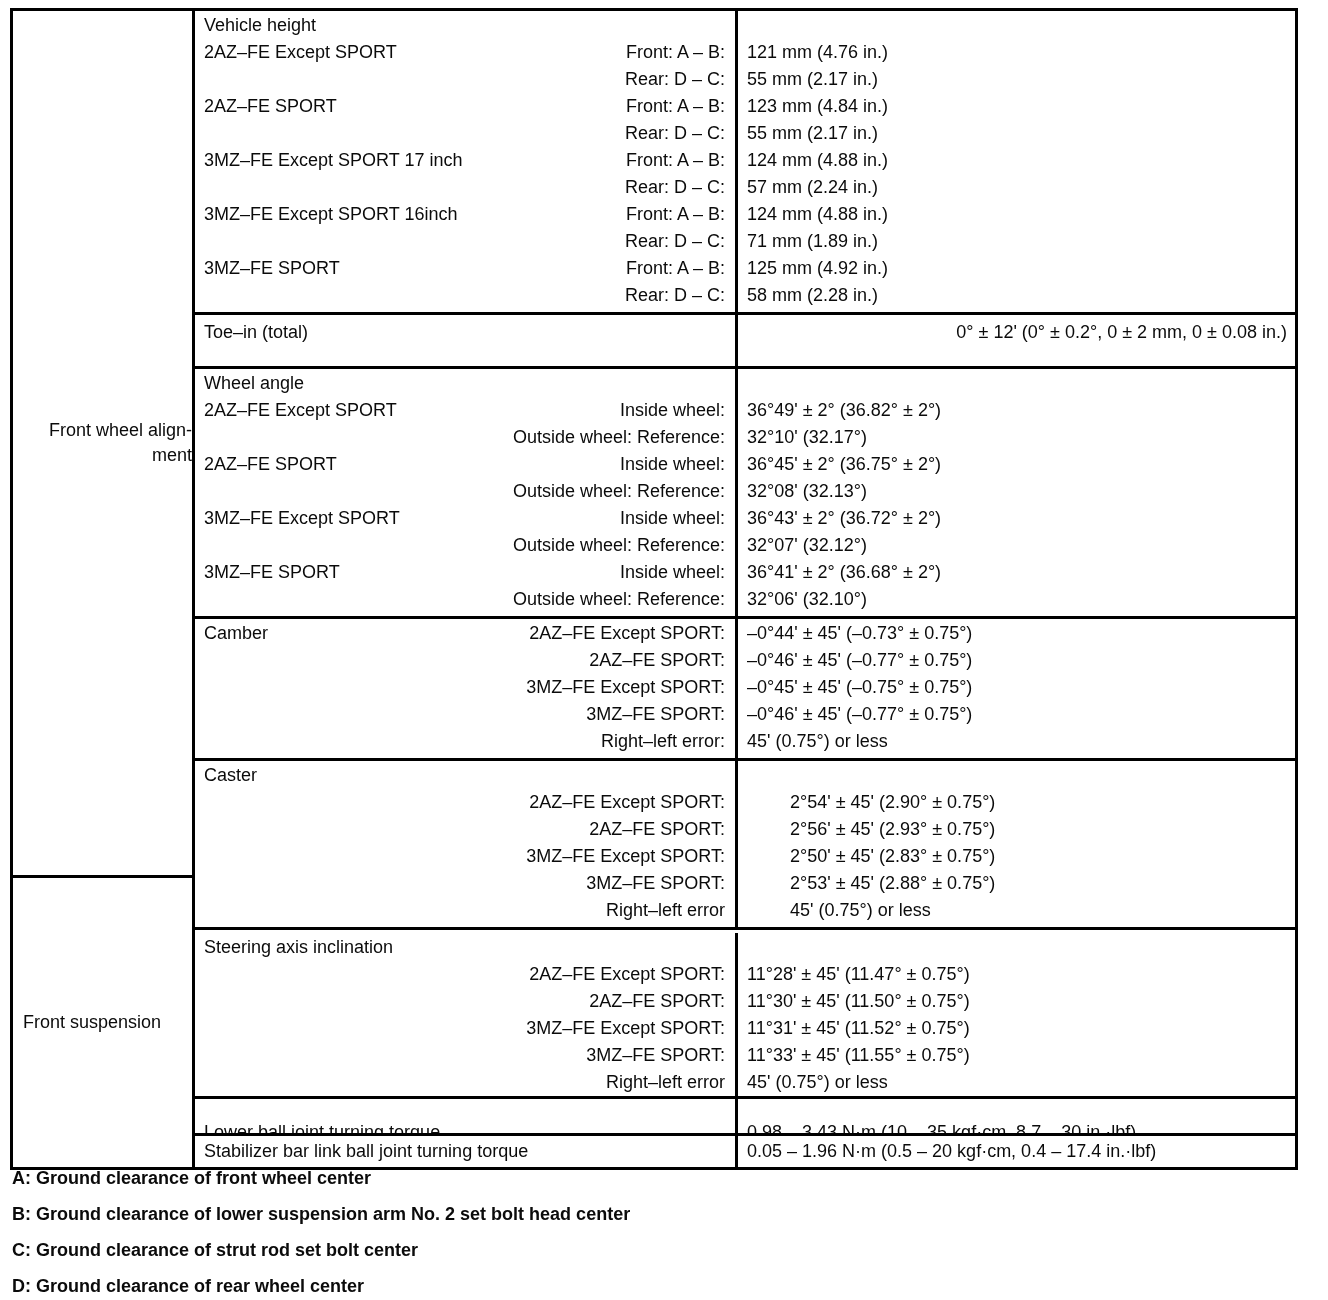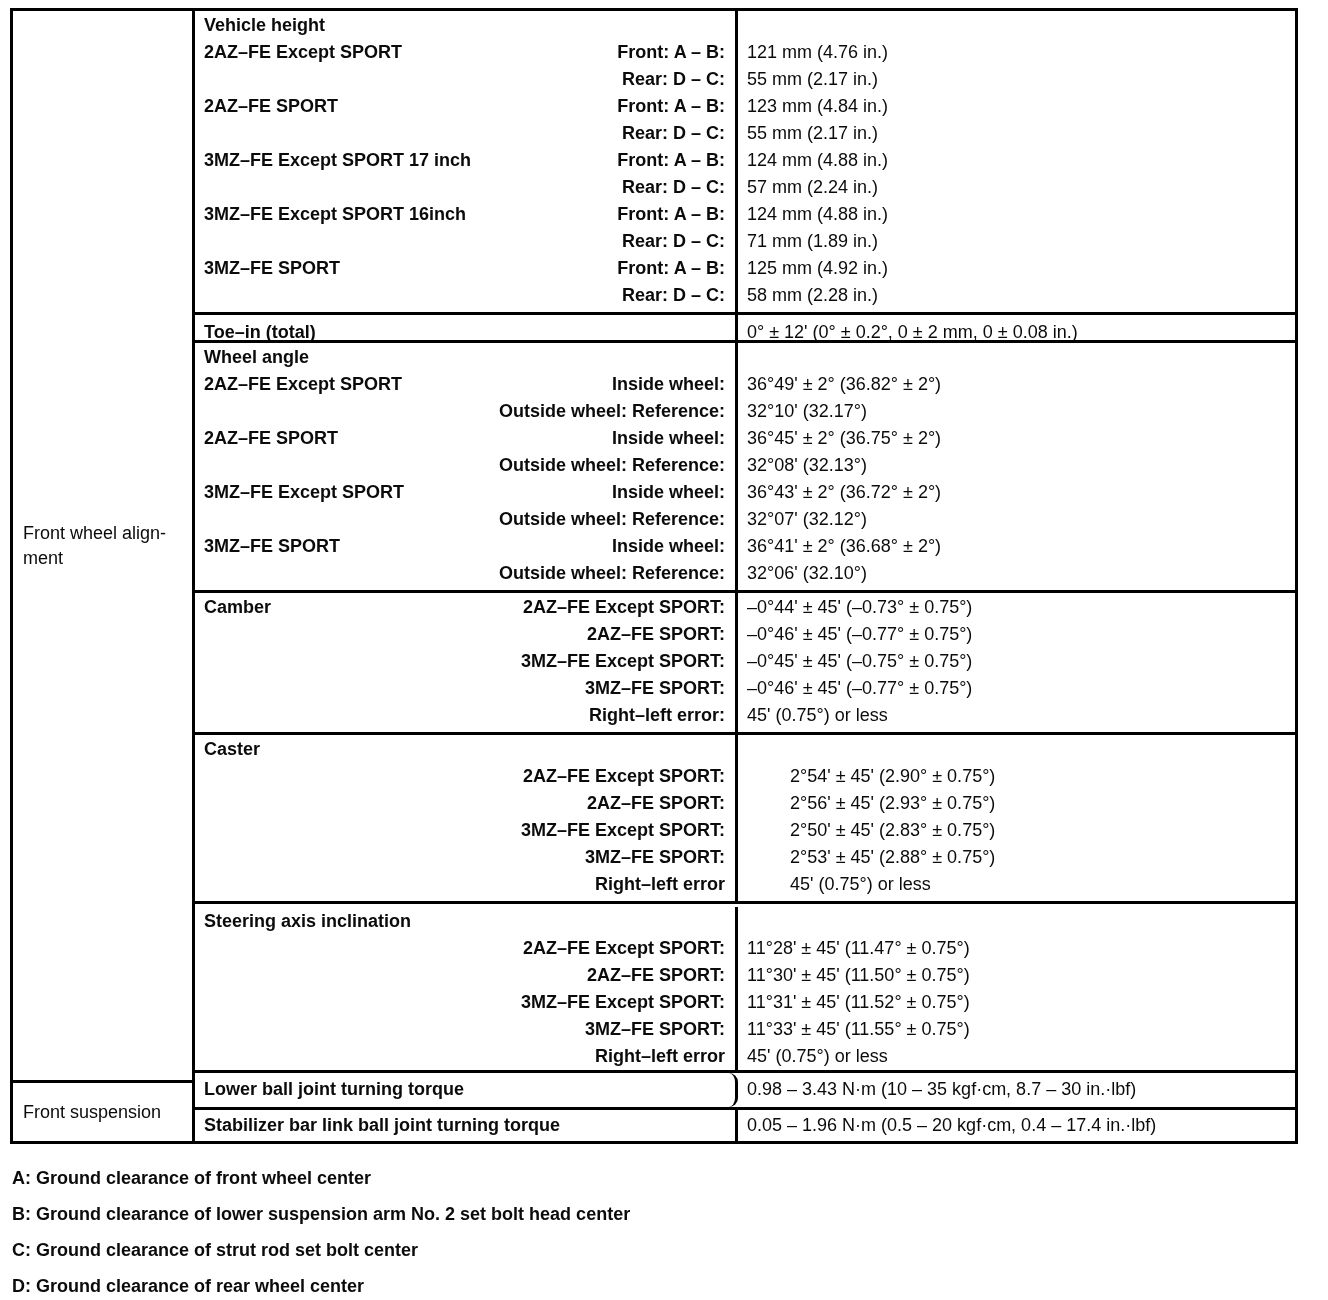--- a/index.html
+++ b/index.html
@@ -2,36 +2,36 @@
 <html><head>
 <meta charset="utf-8">
 <style>
   html,body{margin:0;padding:0;background:#ffffff;width:1328px;height:1300px;overflow:hidden;
     font-family:"Liberation Sans", sans-serif;color:#0b0b0b;}
   .spec-table{position:absolute;left:10px;top:8px;width:1288px;border:3px solid #000;
     display:flex;background:#fff;box-sizing:border-box;}
   .col-left{width:182px;border-right:3px solid #000;display:flex;flex-direction:column;box-sizing:border-box;flex:none;}
   .group-cell{display:flex;flex-direction:column;justify-content:center;padding-left:10px;
     font-size:18px;line-height:25px;box-sizing:border-box;overflow:hidden;}
-  .gc-fwa{height:1069px;}
+  .gc-fwa{height:864px;text-align:right;}
   .gc-fs{flex:1;border-top:3px solid #000;}
   .col-right{flex:1;display:flex;flex-direction:column;box-sizing:border-box;}
   .section{display:flex;border-top:3px solid #000;box-sizing:border-box;overflow:hidden;}
   .section.first{border-top:none;}
-  .mid{width:543px;border-right:3px solid #000;box-sizing:border-box;padding:1px 10px 0 9px;flex:none;font-weight:bold;}
+  .mid{width:543px;border-right:3px solid #000;box-sizing:border-box;padding:1px 10px 0 9px;flex:none;}
   .val{flex:1;box-sizing:border-box;padding:1px 8px 0 9px;overflow:hidden;}
   .s-vh{height:301px;}
-  .s-toe{height:28px;}
+  .s-toe{height:54px;text-align:right;}
   .s-toe .mid,.s-toe .val{padding-top:4px;}
   .s-wa{height:250px;}
   .s-cam{height:142px;justify-content:space-between;}
   .s-cas{height:169px;gap:43px;}
   .s-sai{height:169px;align-items:flex-end;}
   .s-lbj{height:37px;}
-  .s-lbj .mid,.s-lbj .val{padding-top:3px;border-radius:9px;}
+  .s-lbj .mid,.s-lbj .val{padding-top:20px;}
   .s-sbl{height:34px;}
   .s-sbl .mid,.s-sbl .val{padding-top:2px;}
   .ln{display:flex;justify-content:space-between;line-height:27px;min-height:27px;
     font-size:18px;white-space:nowrap;}
   .ln .l,.ln .r{display:inline-block;}
   .vln{line-height:27px;min-height:27px;font-size:18px;white-space:nowrap;}
   .notes{position:absolute;left:12px;top:1160px;}
   .note{font-size:18px;font-weight:bold;line-height:36px;white-space:nowrap;}
 </style>
 </head>

